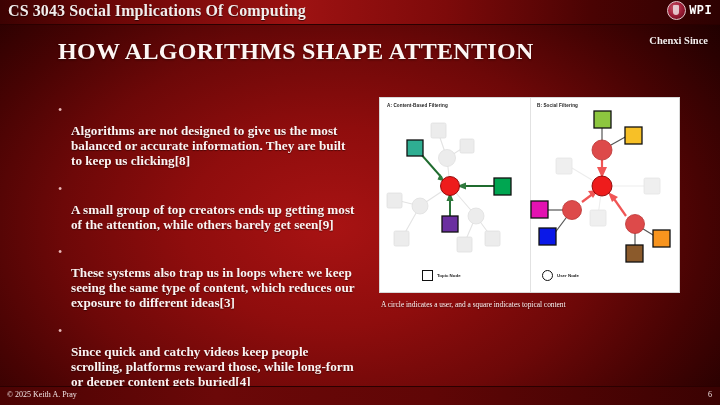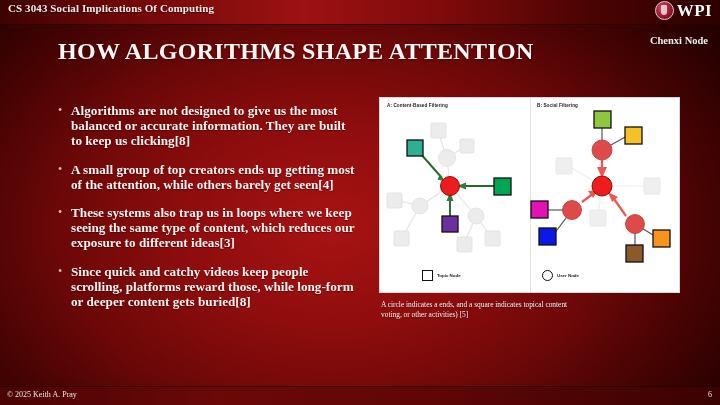--- a/index.html
+++ b/index.html
@@ -8,46 +8,46 @@
   #slide{position:relative;width:720px;height:405px;overflow:hidden;
          background:
            radial-gradient(ellipse 72% 88% at 46% 56%, #a81313 0%, #8f0d0d 28%, #6d0808 52%, #470303 72%, #2a0101 88%, #180000 100%);
   }
 
   
   #header{position:absolute;left:0;top:0;width:720px;height:24px;
           background:linear-gradient(90deg,#3d0202 0%,#6d0707 16%,#9d1212 42%,#7d0a0a 62%,#4a0303 82%,#2d0101 100%);
           border-bottom:1px solid #2a0000;}
   #header-title{position:absolute;left:8px;top:2px;
-        font-size:11px;font-weight:bold;color:#f3eceb;letter-spacing:.1px;
+        font-size:16px;font-weight:bold;color:#f3eceb;letter-spacing:.1px;
         text-shadow:0 1px 1px rgba(0,0,0,.6);white-space:nowrap;}
   #wpi-logo{position:absolute;right:8px;top:1px;display:flex;align-items:center;gap:3px;}
   #wpi-seal{width:17px;height:17px;border-radius:50%;
         background:radial-gradient(circle at 38% 34%, #c7566a 0%, #a3203a 45%, #7d0f25 75%, #5c0a1b 100%);
         border:1px solid #e9c9cf;position:relative;flex:none;}
   #wpi-seal:after{content:"";position:absolute;left:5px;top:3px;width:6px;height:10px;
         background:#efe3e5;border-radius:1px 1px 3px 3px;opacity:.82;}
-  #wpi-text{font-size:17px;font-weight:bold;color:#fff;letter-spacing:.4px;
-        font-family:Liberation Serif, serif;line-height:18px;}
+  #wpi-text{font-size:12px;font-weight:bold;color:#fff;letter-spacing:.4px;
+        font-family:Liberation Mono, monospace;line-height:18px;}
 
   
   #author{position:absolute;right:12px;top:35px;font-size:10.5px;color:#f6eeee;
         font-weight:bold;text-shadow:0 1px 1px rgba(0,0,0,.5);}
 
   
   #title{position:absolute;left:58px;top:38px;width:560px;
         font-size:24px;font-weight:bold;color:#fdf6f4;letter-spacing:.3px;
         text-shadow:0 1px 2px rgba(0,0,0,.45);}
 
   
   #bullets{position:absolute;left:58px;top:103px;width:300px;}
   .bullet{display:flex;margin-bottom:13px;}
   .bullet-dot{flex:none;width:13px;color:#e8b9b9;font-size:12px;line-height:15.5px;}
   .bullet-text{font-size:13.2px;font-weight:bold;color:#fbf3f2;line-height:15.2px;
-        text-shadow:0 1px 1px rgba(0,0,0,.45);}
+        text-shadow:0 1px 1px rgba(0,0,0,.45);margin-top:20px;}
 
   
   #figure{position:absolute;left:379px;top:97px;width:299px;height:194px;
         background:#ffffff;border:1px solid #d8d8d8;}
   .panel{position:absolute;top:0;height:194px;}
   #panelA{left:0;width:150px;border-right:1px solid #e2e2e2;}
   #panelB{left:150px;width:149px;}
   .panel-label{position:absolute;left:7px;top:5px;font-size:4.6px;font-weight:bold;
         color:#1b1b1b;font-family:"Liberation Sans",sans-serif;white-space:nowrap;letter-spacing:.1px;}
   .gsvg{position:absolute;left:0;top:0;width:100%;height:100%;}
@@ -77,40 +77,40 @@
 <div id="slide">
 
   <div id="header">
     <div id="header-title">CS 3043 Social Implications Of Computing</div>
     <div id="wpi-logo">
       <div id="wpi-seal"></div>
       <div id="wpi-text">WPI</div>
     </div>
   </div>
 
-  <div id="author">Chenxi Node</div>
+  <div id="author">Chenxi Since</div>
 
   <div id="title">HOW ALGORITHMS SHAPE ATTENTION</div>
 
   <div id="bullets">
     <div class="bullet">
       <div class="bullet-dot">•</div>
       <div class="bullet-text">Algorithms are not designed to give us the most balanced or accurate information. They are built to keep us clicking[8]</div>
     </div>
     <div class="bullet">
       <div class="bullet-dot">•</div>
-      <div class="bullet-text">A small group of top creators ends up getting most of the attention, while others barely get seen[4]</div>
+      <div class="bullet-text">A small group of top creators ends up getting most of the attention, while others barely get seen[9]</div>
     </div>
     <div class="bullet">
       <div class="bullet-dot">•</div>
       <div class="bullet-text">These systems also trap us in loops where we keep seeing the same type of content, which reduces our exposure to different ideas[3]</div>
     </div>
     <div class="bullet">
       <div class="bullet-dot">•</div>
-      <div class="bullet-text">Since quick and catchy videos keep people scrolling, platforms reward those, while long-form or deeper content gets buried[8]</div>
+      <div class="bullet-text">Since quick and catchy videos keep people scrolling, platforms reward those, while long-form or deeper content gets buried[4]</div>
     </div>
   </div>
 
   <div id="figure">
 
     <div class="panel" id="panelA">
       <div class="panel-label">A: Content-Based Filtering</div>
       <svg class="gsvg" viewBox="0 0 150 194">
         <g stroke="#e3e3e3" stroke-width="1.1" fill="none">
           <line x1="67" y1="60" x2="58" y2="34"></line>
@@ -196,22 +196,21 @@
         <circle cx="72" cy="88" r="10" fill="#ee1c1c" stroke="#8a0000" stroke-width="0.9"></circle>
       </svg>
       <div class="legend" id="legendB">
         <div class="lg-ci"></div>
         <span>User Node</span>
       </div>
     </div>
   </div>
 
   <div id="caption">
-    <div>A circle indicates a ends, and a square indicates topical content</div>
-    <div>voting, or other activities) [5]</div>
+    <div>A circle indicates a user, and a square indicates topical content</div>
   </div>
 
   <div id="footer">
     <div id="copyright">© 2025 Keith A. Pray</div>
     <div id="pagenum">6</div>
   </div>
 
 </div>
 
 </body></html>

